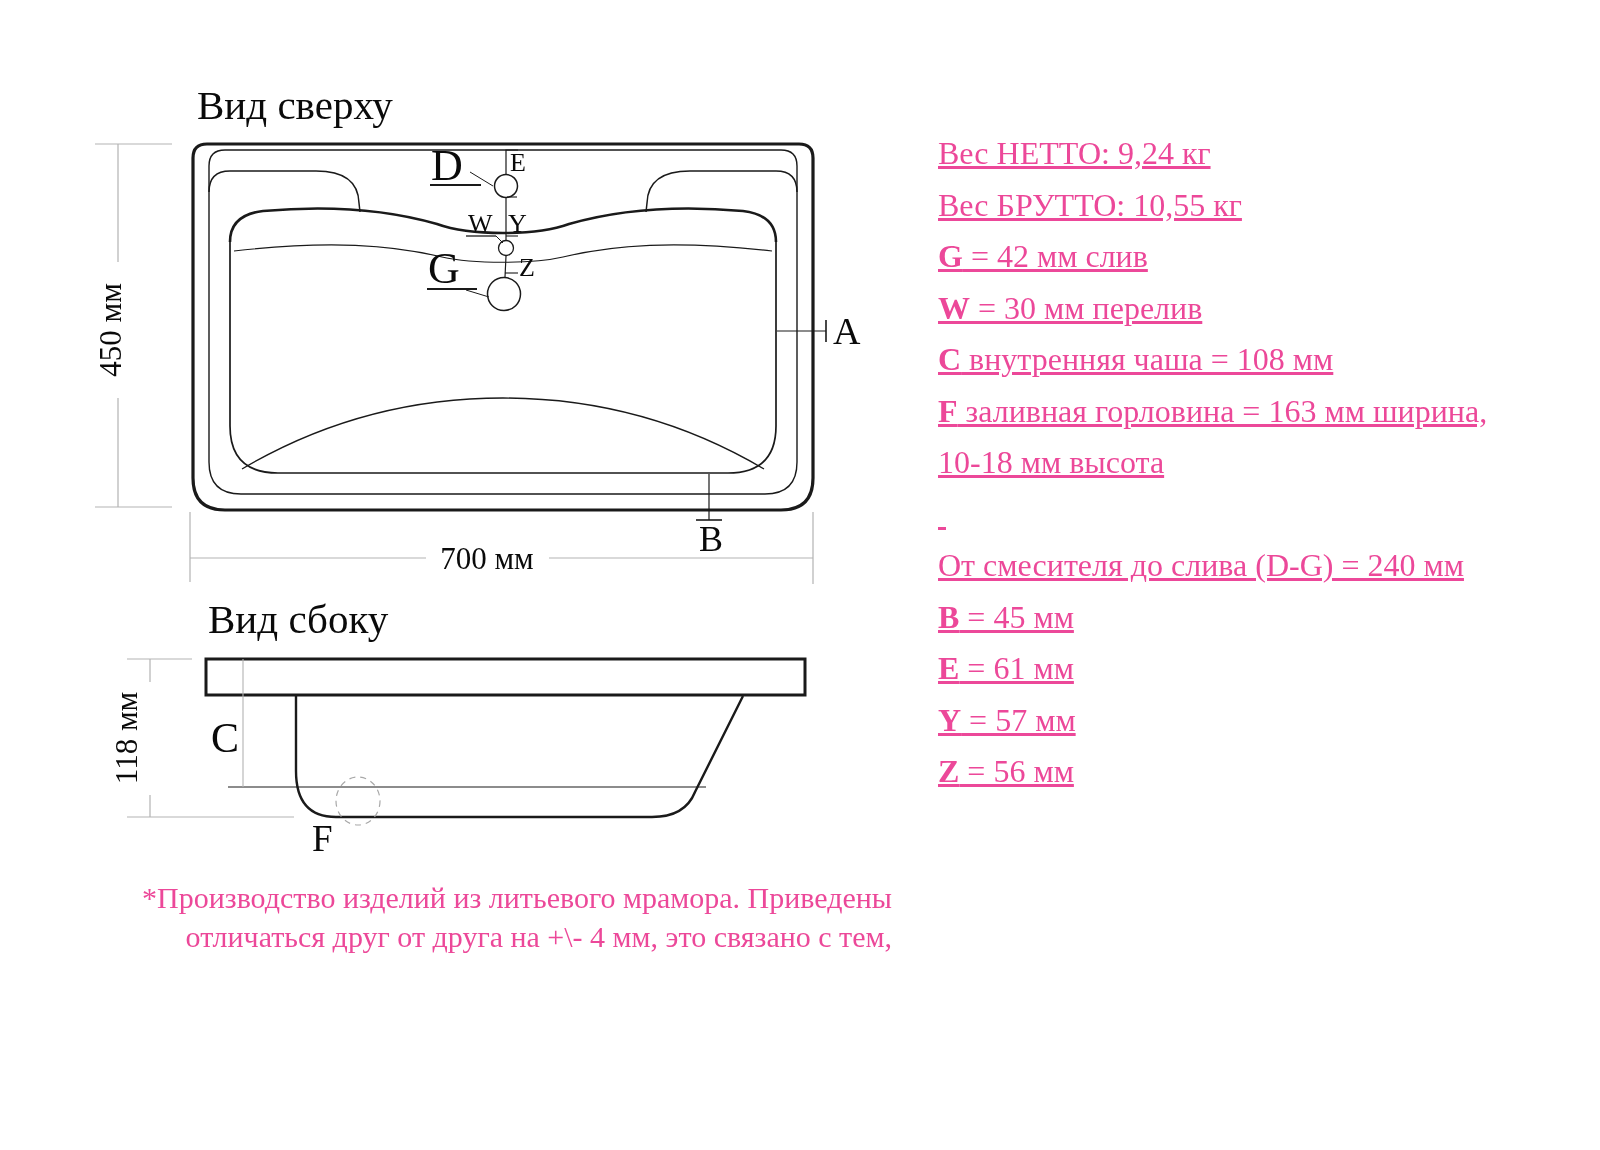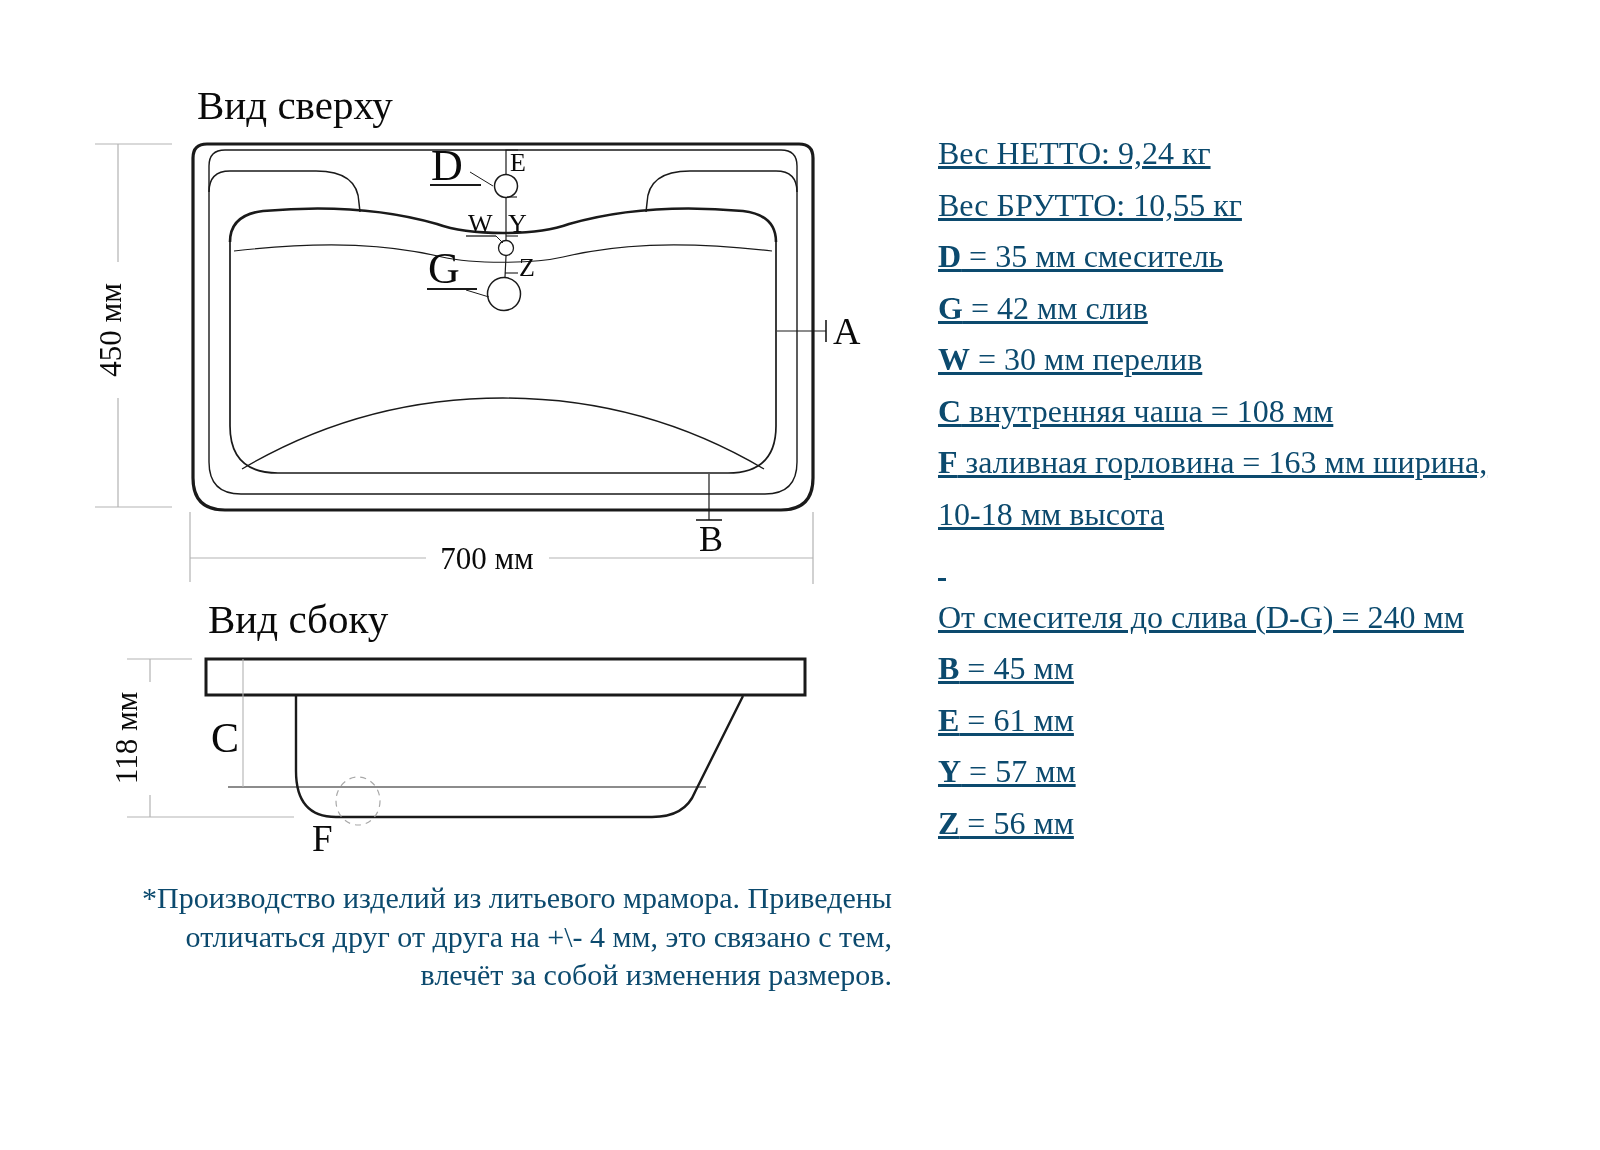--- a/index.html
+++ b/index.html
@@ -1,18 +1,18 @@
 <!DOCTYPE html>
 <html><head>
 <meta charset="utf-8">
 <style>
   html,body{margin:0;padding:0;background:#ffffff;}
   .stage{
     position:relative;width:1600px;height:1150px;background:#fff;overflow:hidden;
-    font-family:"Liberation Serif","DejaVu Serif",serif;color:#0c4a6e;
+    font-family:"Liberation Serif","DejaVu Serif",serif;color:#ec4899;
   }
   .stage svg{position:absolute;left:0;top:0;}
   svg text{font-family:"Liberation Serif","DejaVu Serif",serif;fill:#0a0a0a;}
   .draw{stroke:#1a1a1a;fill:none;}
   .dim{stroke:#b3b3b3;fill:none;}
   .specs{
     position:absolute;left:938px;top:128px;width:640px;
     font-size:32px;line-height:51.5px;white-space:nowrap;text-decoration:underline;
   }
   .specs .bold{font-weight:bold;}
@@ -106,33 +106,31 @@
     <g>
       <path class="dim" stroke-width="1.2" d="M 127,659 H 192 M 127,817 H 294 M 150,659 V 682 M 150,795 V 817"></path>
       <text transform="translate(137,738) rotate(-90)" text-anchor="middle" font-size="31">118 мм</text>
     </g>
   </g>
 </svg>
 
 <div id="specs" class="specs">
       <div>Вес НЕТТО: 9,24 кг</div>
       <div>Вес БРУТТО: 10,55 кг</div>
-      <div><span class="bold">D</span> = 35 мм смеситель</div>
       <div><span class="bold">G</span> = 42 мм слив</div>
       <div><span class="bold">W</span> = 30 мм перелив</div>
       <div><span class="bold">C</span> внутренняя чаша = 108 мм</div>
       <div><span class="bold">F</span> заливная горловина = 163 мм ширина,</div>
       <div>10-18 мм высота</div>
       <div>&nbsp;</div>
       <div>От смесителя до слива (D-G) = 240 мм</div>
       <div><span class="bold">B</span> = 45 мм</div>
       <div><span class="bold">E</span> = 61 мм</div>
       <div><span class="bold">Y</span> = 57 мм</div>
       <div><span class="bold">Z</span> = 56 мм</div>
     </div>
 
 <div id="footnote" class="footnote">
       <div>*Производство изделий из литьевого мрамора. Приведены</div>
       <div>отличаться друг от друга на +\- 4 мм, это связано с тем,</div>
-      <div>влечёт за собой изменения размеров.</div>
     </div>
 
 </div>
 
 </body></html>

